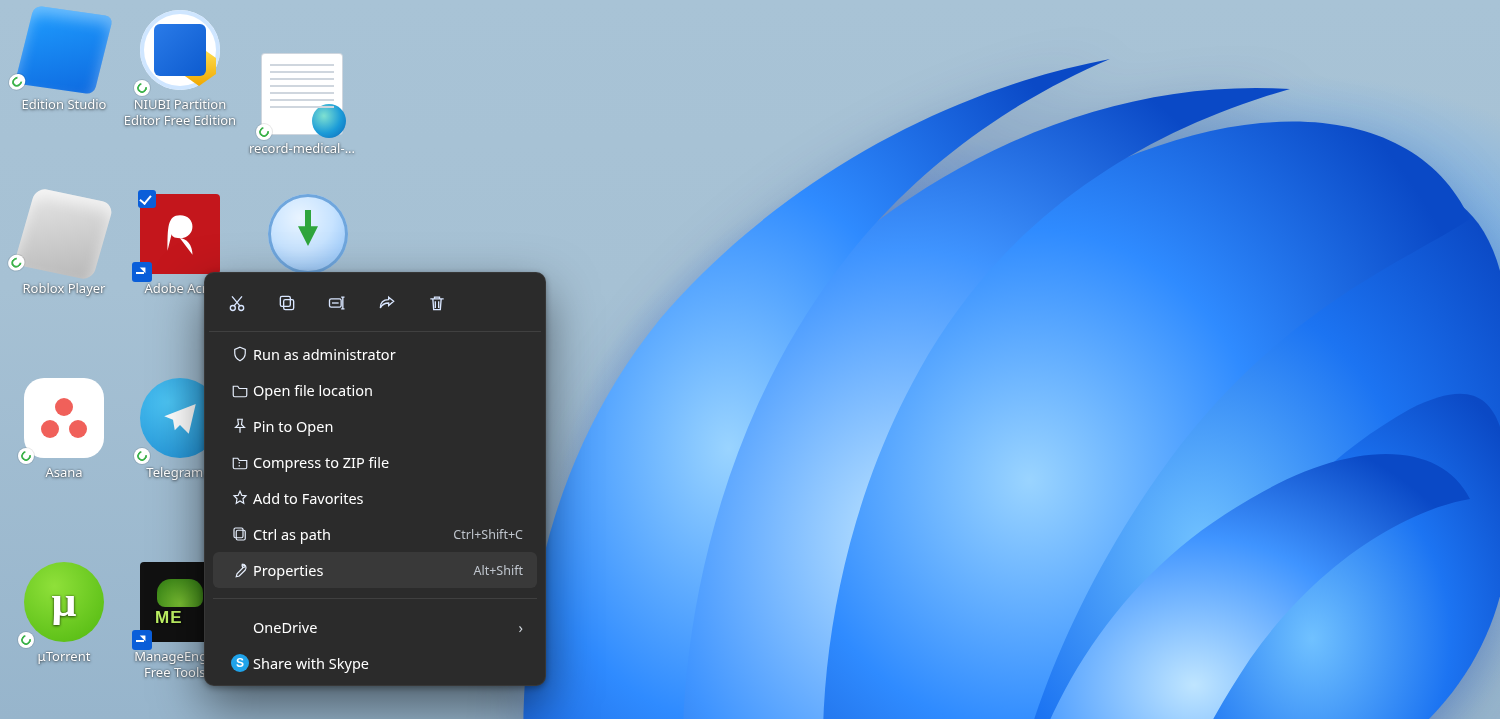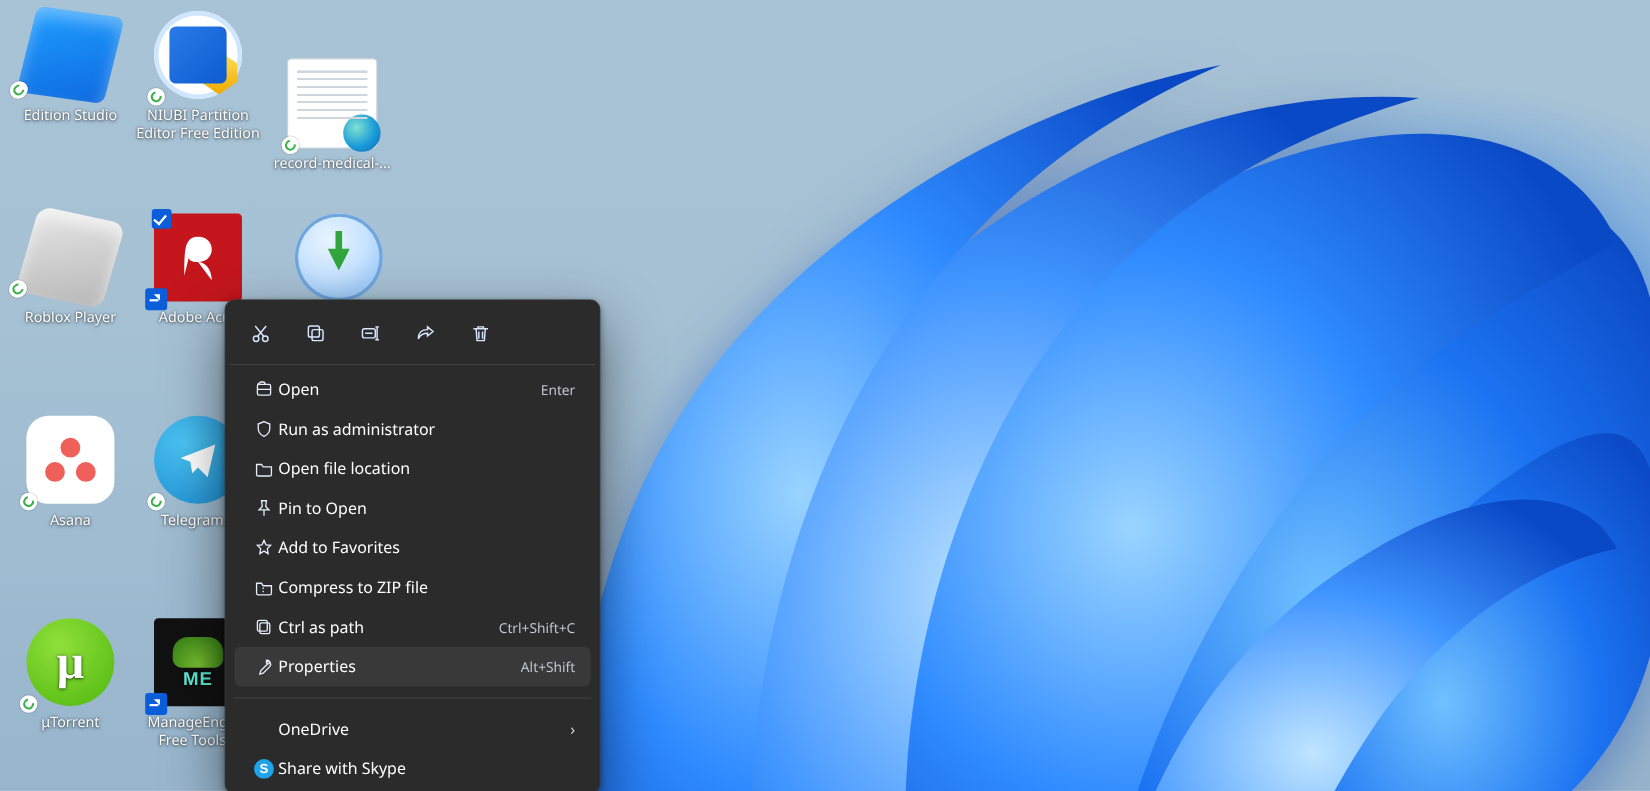--- a/index.html
+++ b/index.html
@@ -136,21 +136,21 @@
   .tile-asana .dots span{position:absolute;width:18px;height:18px;border-radius:50%;background:#f0605a;}
   .tile-asana .dots span:nth-child(1){left:14px;top:0;}
   .tile-asana .dots span:nth-child(2){left:0;bottom:0;}
   .tile-asana .dots span:nth-child(3){right:0;bottom:0;}
   .tile-telegram{background:radial-gradient(circle at 35% 30%, #4cc4f3, #1b8ad1);border-radius:50%;display:flex;align-items:center;justify-content:center;}
   .tile-telegram svg{width:42px;height:42px;fill:#fff;}
   .tile-utorrent{background:radial-gradient(circle at 38% 30%, #8fe03a, #4fb70e);border-radius:50%;display:flex;align-items:center;justify-content:center;}
   .tile-utorrent span{color:#fff;font:700 44px/1 Georgia,serif;}
   .tile-me{background:#111;border-radius:4px;display:flex;flex-direction:column;align-items:center;justify-content:center;gap:2px;}
   .tile-me .logo{width:46px;height:28px;background:radial-gradient(ellipse at 50% 90%, #7bc133, #2e7a12);border-radius:14px 14px 8px 8px;}
-  .tile-me .txt{color:#5eead4;font:700 17px/1 Arial;letter-spacing:1px;text-align:center;width:50px;}
+  .tile-me .txt{color:#bef264;font:700 17px/1 Arial;letter-spacing:1px;text-align:left;width:50px;}
 
   
   .ctx {
     position: absolute;
     z-index: 5;
     background: #2b2b2b;
     color: #fff;
     border-radius: 10px;
     border: 1px solid rgba(255,255,255,.06);
     box-shadow: 0 20px 50px rgba(0,0,0,.5), 0 2px 6px rgba(0,0,0,.35);
@@ -328,68 +328,57 @@
     <div class="tbtn" title="Delete">
       <svg viewBox="0 0 24 24">
           <path d="M4 7 h16 M9 7 V5 h6 v2 M7 7 l1 13 h8 l1 -13 M10 10 v8 M14 10 v8"></path>
         </svg>
     </div>
   </div>
   <div class="ctx-list" id="ctx-list">
       <div class="ctx-item">
         <span class="mi">
           <svg viewBox="0 0 24 24">
-            <rect x="4" y="6" width="16" height="13" rx="2"></rect>
-            <path d="M4 6 l4 -3 h4 l2 3"></path>
-            <path d="M4 12 h16"></path>
-          </svg>
-        </span>
-        <span class="lbl">Open</span>
-        <span class="acc">Enter</span>
-      </div>
-      <div class="ctx-item">
-        <span class="mi">
-          <svg viewBox="0 0 24 24">
             <path d="M12 3 l7 3 v5 c0 5 -3 8 -7 10 c-4 -2 -7 -5 -7 -10 V6 Z"></path>
           </svg>
         </span>
         <span class="lbl">Run as administrator</span>
       </div>
       <div class="ctx-item">
         <span class="mi">
           <svg viewBox="0 0 24 24">
             <path d="M3 7 h6 l2 3 h10 v9 a2 2 0 0 1 -2 2 H5 a2 2 0 0 1 -2 -2 Z"></path>
           </svg>
         </span>
         <span class="lbl">Open file location</span>
       </div>
       <div class="ctx-item">
         <span class="mi">
           <svg viewBox="0 0 24 24">
             <path d="M9 3 h6 l-1 7 l4 4 H6 l4 -4 Z M12 14 v7"></path>
           </svg>
         </span>
         <span class="lbl">Pin to Open</span>
-      </div>
-      <div class="ctx-item">
-        <span class="mi">
-          <svg viewBox="0 0 24 24">
-            <path d="M12 3 l2.5 5.5 L20 9 l-4 4 l1 6 l-5 -3 l-5 3 l1 -6 L4 9 l5.5 -0.5 Z"></path>
-          </svg>
-        </span>
-        <span class="lbl">Add to Favorites</span>
       </div>
       <div class="ctx-item">
         <span class="mi">
           <svg viewBox="0 0 24 24">
             <path d="M3 7 h6 l2 3 h10 v9 a2 2 0 0 1 -2 2 H5 a2 2 0 0 1 -2 -2 Z"></path>
             <path d="M11 12 v2 m0 2 v2"></path>
           </svg>
         </span>
         <span class="lbl">Compress to ZIP file</span>
+      </div>
+      <div class="ctx-item">
+        <span class="mi">
+          <svg viewBox="0 0 24 24">
+            <path d="M12 3 l2.5 5.5 L20 9 l-4 4 l1 6 l-5 -3 l-5 3 l1 -6 L4 9 l5.5 -0.5 Z"></path>
+          </svg>
+        </span>
+        <span class="lbl">Add to Favorites</span>
       </div>
       <div class="ctx-item">
         <span class="mi">
           <svg viewBox="0 0 24 24">
             <rect x="7" y="7" width="12" height="13" rx="2"></rect>
             <rect x="4" y="4" width="12" height="13" rx="2"></rect>
           </svg>
         </span>
         <span class="lbl">Ctrl as path</span>
         <span class="acc">Ctrl+Shift+C</span>

